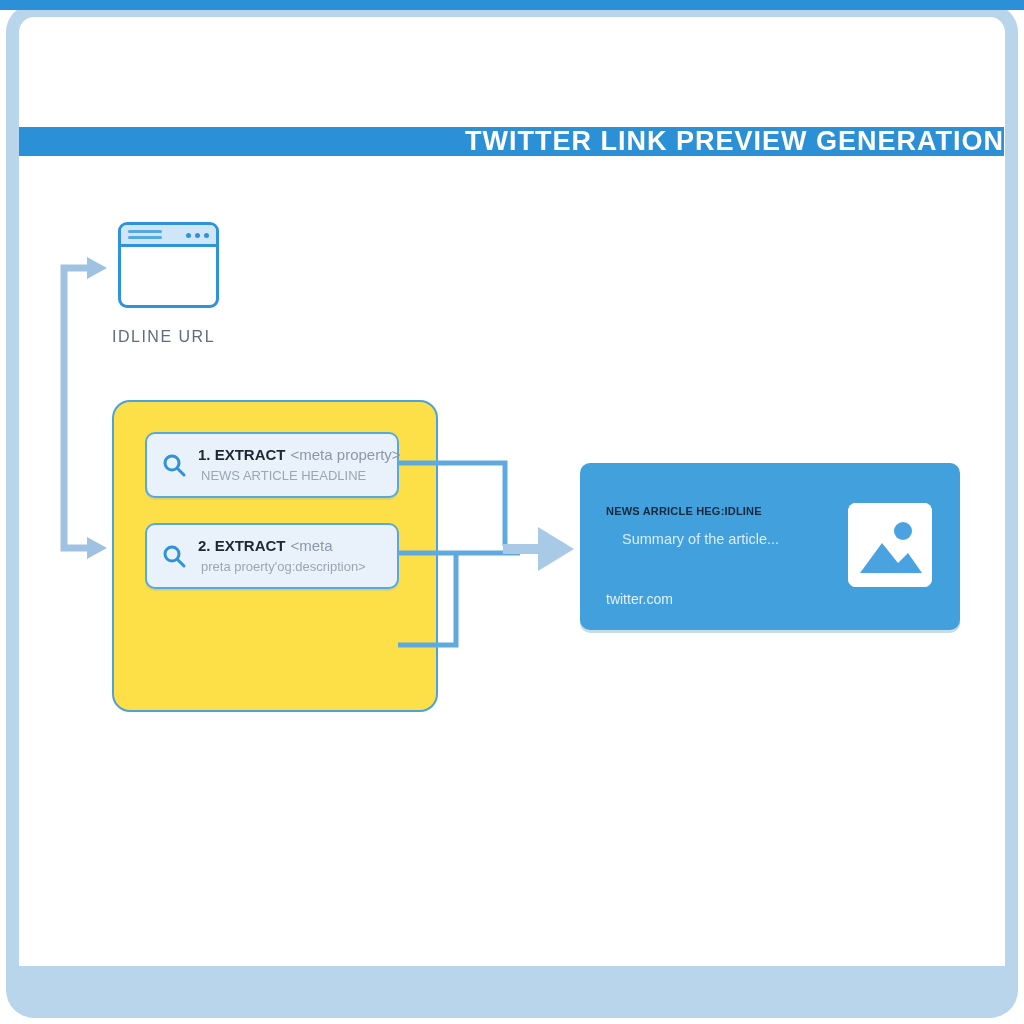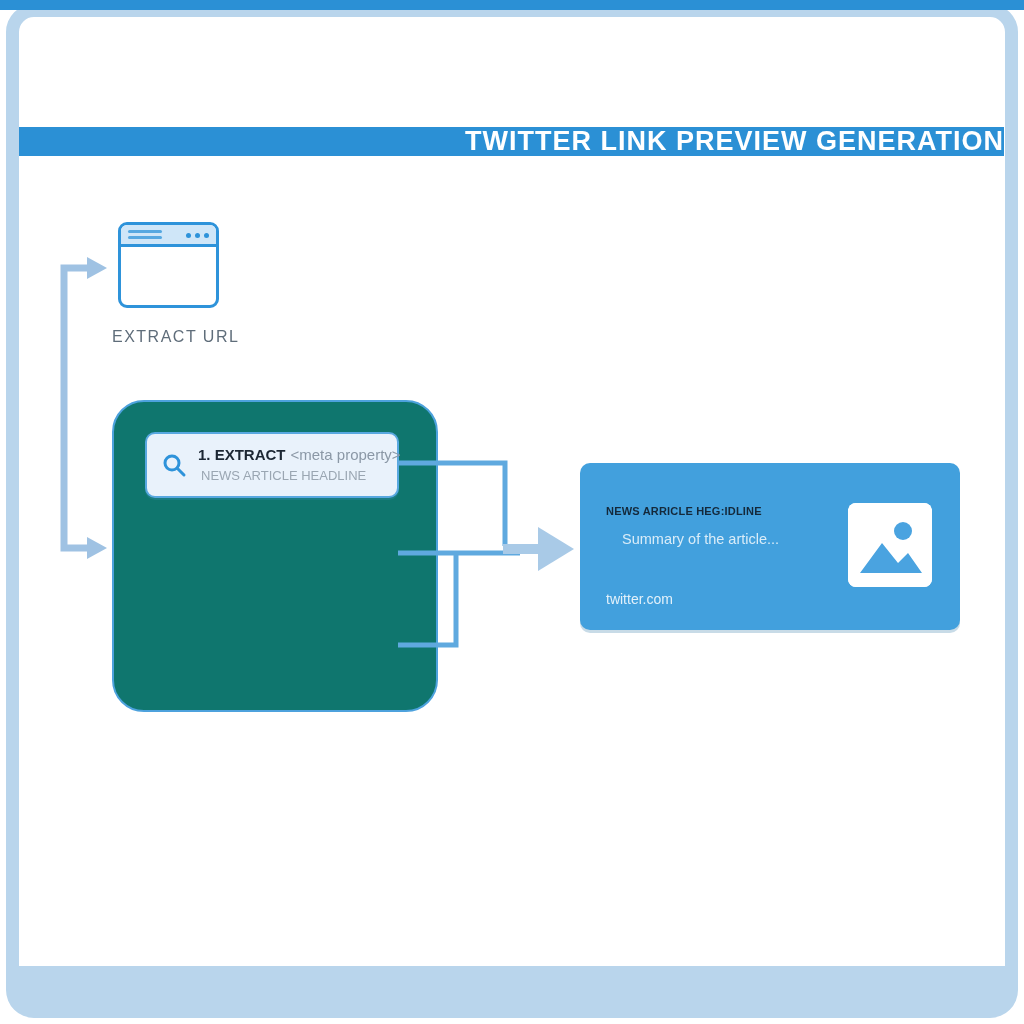--- a/index.html
+++ b/index.html
@@ -46,21 +46,21 @@
   .browser-dots { position:absolute; right:7px; top:8px; display:flex; gap:4px; }
   .browser-dots i { width:5px; height:5px; border-radius:50%; background:#2e93da; display:block; }
   .website-label {
     position:absolute; left:112px; top:328px; z-index:1;
     font-size:16px; color:#5f6d7a; letter-spacing:1.5px;
   }
 
   
   .pipeline {
     position:absolute; left:112px; top:400px; width:326px; height:312px;
-    border:2px solid #4da2dd; border-radius:32px; background:#0f766e;
+    border:2px solid #4da2dd; border-radius:18px; background:#fde047;
     z-index:1;
   }
   .step-box {
     position:absolute; left:31px; width:254px; height:66px;
     background:#e9f2fb; border:2px solid #58a8e0; border-radius:10px;
     box-shadow:0 2px 0 rgba(77,162,221,.18);
     display:flex; align-items:center; padding:0 14px;
   }
   .step-1 { top:30px; }
   .step-2 { top:121px; }
@@ -137,37 +137,49 @@
         <span></span>
         <span></span>
       </div>
     <div class="browser-dots">
         <i></i>
         <i></i>
         <i></i>
       </div>
   </div>
 </div>
-<div class="website-label">EXTRACT URL</div>
+<div class="website-label">IDLINE URL</div>
 
 <div class="pipeline">
 
   <div class="step-box step-1">
     <svg class="search-icon" width="26" height="26" viewBox="0 0 26 26">
       <circle cx="11" cy="11" r="7" fill="none" stroke="#2e93da" stroke-width="3"></circle>
       <line x1="16.5" y1="16.5" x2="23" y2="23" stroke="#2e93da" stroke-width="3" stroke-linecap="round"></line>
     </svg>
     <div class="step-text">
       <div class="step-line1">
         <span class="step-label">1. EXTRACT</span><span class="step-code">&lt;meta property&gt;</span>
       </div>
       <div class="step-detail">NEWS ARTICLE HEADLINE</div>
     </div>
   </div>
 
+  <div class="step-box step-2">
+    <svg class="search-icon" width="26" height="26" viewBox="0 0 26 26">
+      <circle cx="11" cy="11" r="7" fill="none" stroke="#2e93da" stroke-width="3"></circle>
+      <line x1="16.5" y1="16.5" x2="23" y2="23" stroke="#2e93da" stroke-width="3" stroke-linecap="round"></line>
+    </svg>
+    <div class="step-text">
+      <div class="step-line1">
+        <span class="step-label">2. EXTRACT</span><span class="step-code">&lt;meta</span>
+      </div>
+      <div class="step-detail">preta proerty'og:description&gt;</div>
+    </div>
+  </div>
 
 
 </div>
 
 <div class="tw-card">
   <div class="tw-headline">NEWS ARRICLE HEG:IDLINE</div>
   <div class="tw-summary">Summary of the article...</div>
   <div class="tw-domain">twitter.com</div>
   <div class="tw-image">
     <svg width="84" height="84" viewBox="0 0 84 84">

